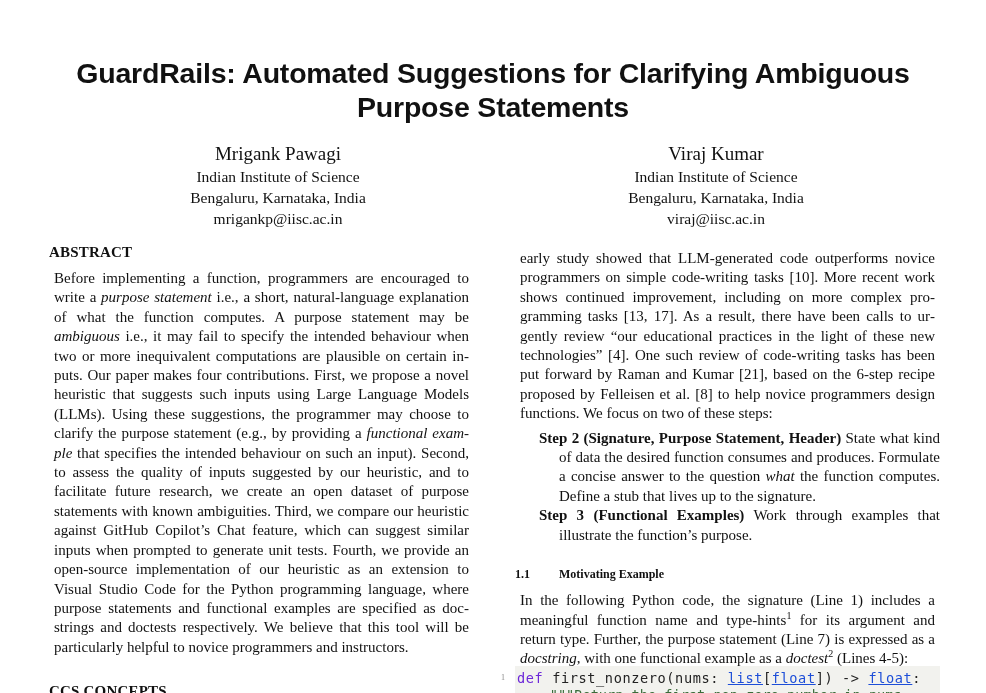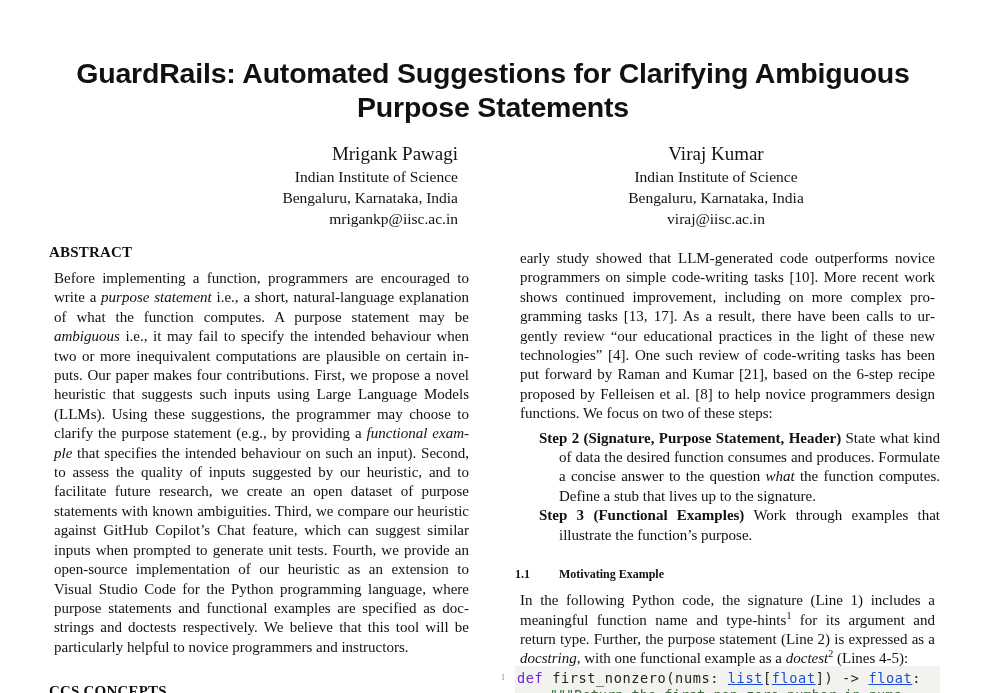--- a/index.html
+++ b/index.html
@@ -1,20 +1,20 @@
 <!DOCTYPE html>
 <html><head>
 <meta charset="utf-8">
 <style>
   html, body { margin: 0; padding: 0; background: #ffffff; }
   body { width: 986px; height: 693px; overflow: hidden; position: relative; color: #111; font-family: "Liberation Serif", "DejaVu Serif", serif; }
   .title { position: absolute; left: 0; top: 56px; width: 986px; text-align: center; font-family: "Liberation Sans", "DejaVu Sans", sans-serif; font-weight: bold; font-size: 28.5px; line-height: 34px; letter-spacing: -0.2px; }
   .author { position: absolute; top: 142px; width: 360px; text-align: center; font-size: 15.5px; line-height: 21px; }
   .author .name { font-size: 19px; line-height: 24px; }
-  .author.a1 { left: 98px; text-align: right; }
+  .author.a1 { left: 98px; }
   .author.a2 { left: 536px; }
   .col { position: absolute; top: 240px; width: 425px; font-size: 15px; line-height: 19.4px; text-align: justify; }
   .col.left { left: 49px; }
   .col.right { left: 515px; top: 244px; }
   .h1 { font-weight: bold; font-size: 15px; line-height: 24px; margin: 0 0 4px 0; letter-spacing: 0.2px; }
   .para { margin: 5px; hyphens: manual; }
   .ccs { margin-top: 22px; }
   .steps { margin: 0; padding: 0; }
   .step { margin: 0 0 0 24px; text-indent: -0px; padding-left: 20px; text-indent: -20px; }
   .step b { font-weight: bold; }
@@ -56,20 +56,20 @@
   <div class="h1 ccs">CCS CONCEPTS</div>
 </div>
 
 <div class="col right">
   <p class="para">early study showed that LLM-generated code outperforms novice programmers on simple code-writing tasks [10]. More recent work shows continued improvement, including on more complex pro­gramming tasks [13, 17]. As a result, there have been calls to ur­gently review “our educational practices in the light of these new technologies” [4]. One such review of code-writing tasks has been put forward by Raman and Kumar [21], based on the 6-step recipe proposed by Felleisen et al. [8] to help novice programmers design functions. We focus on two of these steps:</p>
   <div class="steps">
     <p class="para step"><b>Step 2 (Signature, Purpose Statement, Header)</b><span> State what kind of data the desired function consumes and produces. Formulate a concise answer to the question </span><em>what</em><span> the func­tion computes. Define a stub that lives up to the signature.</span></p>
     <p class="para step"><b>Step 3 (Functional Examples)</b><span> Work through examples that illustrate the function’s purpose.</span></p>
   </div>
   <div class="h2"><span class="num">1.1</span><span>Motivating Example</span></div>
-  <p class="para"><span>In the following Python code, the signature (Line 1) includes a meaningful function name and type-hints</span><sup>1</sup><span> for its argument and return type. Further, the purpose statement (Line 2) is expressed as a </span><em>docstring</em><span>, with one functional example as a </span><em>doctest</em><sup>2</sup><span> (Lines 4-5):</span></p>
+  <p class="para"><span>In the following Python code, the signature (Line 1) includes a meaningful function name and type-hints</span><sup>1</sup><span> for its argument and return type. Further, the purpose statement (Line 7) is expressed as a </span><em>docstring</em><span>, with one functional example as a </span><em>doctest</em><sup>2</sup><span> (Lines 4-5):</span></p>
 </div>
 
 <div class="code">
   <span class="lineno">1</span>
   <div class="code-line"><span class="kw">def</span><span> first_nonzero(nums: </span><span class="builtin">list</span><span>[</span><span class="builtin">float</span><span>]) -&gt; </span><span class="builtin">float</span><span>:</span></div>
   <div class="code-line2">    """Return the first non-zero number in nums</div>
 </div>
 
 </body></html>

